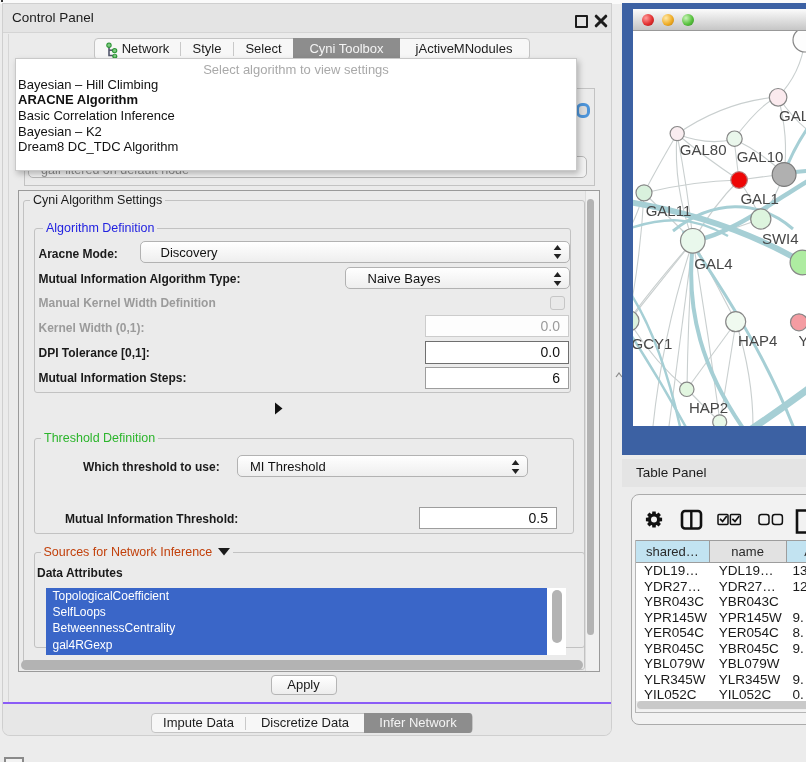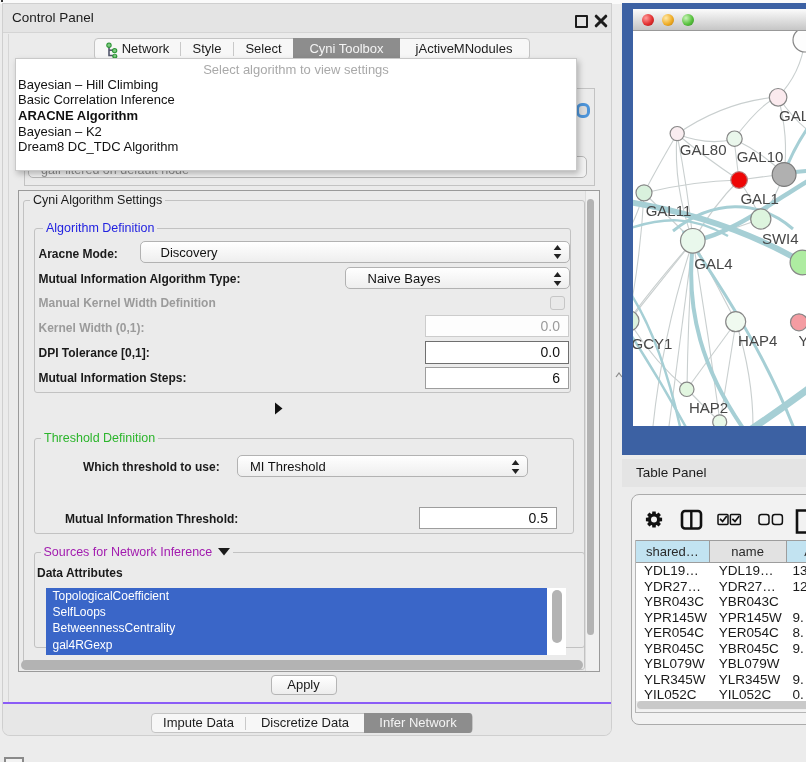--- a/index.html
+++ b/index.html
@@ -125,22 +125,22 @@
   <div class="focusring abs"></div>
   <div id="combo2wrap" class="abs">
       <div id="combo2" class="abs">
         <span style="position:absolute;left:12px;top:6px;font-size:12.5px;color:#8f8f8f;">galFiltered on default node</span>
       </div>
     </div>
 
   <div id="popup" class="abs">
     <div class="hint">Select algorithm to view settings</div>
     <div class="it">Bayesian – Hill Climbing</div>
+    <div class="it" style="font-weight:bold;">ARACNE Algorithm</div>
     <div class="it">Basic Correlation Inference</div>
-    <div class="it" style="font-weight:bold;">ARACNE Algorithm</div>
     <div class="it">Bayesian – K2</div>
     <div class="it">Dream8 DC_TDC Algorithm</div>
   </div>
 
   <div id="scrollpane" class="abs">
 
     <div class="groupbox" style="left:4px;top:9px;width:562px;height:470px;border-radius:3px;">
       <span class="gtitle" style="left:6px;color:#1a1a1a;">Cyni Algorithm Settings</span>
     </div>
 
@@ -184,21 +184,21 @@
       <span class="tx" style="left:12px;">MI Threshold</span>
       <span class="ar"><svg width="9" height="14" viewBox="0 0 9 14">
             <path d="M4.5,0 L8.3,5 H0.7 Z" fill="#222"></path>
             <path d="M4.5,14 L8.3,9 H0.7 Z" fill="#222"></path>
           </svg></span>
     </div>
     <div class="lbl" style="left:30px;top:321px;margin-left:16px;">Mutual Information Threshold:</div>
     <div class="tf" style="left:400px;top:316px;width:138px;height:22px;">0.5</div>
 
     <div class="groupbox" style="left:14.5px;top:361.5px;width:551px;height:96px;">
-      <span class="gtitle" style="left:6px;color:#a21caf;">Sources for Network Inference <svg width="12" height="9" viewBox="0 0 12 9" style="margin-left:2px;">
+      <span class="gtitle" style="left:6px;color:#c2410c;">Sources for Network Inference <svg width="12" height="9" viewBox="0 0 12 9" style="margin-left:2px;">
             <path d="M0,1 H12 L6,8.5 Z" fill="#1a1a1a"></path>
           </svg></span>
     </div>
     <div class="lbl" style="left:18px;top:375.5px;">Data Attributes</div>
     <div class="abs" style="left:26.5px;top:397.5px;width:520px;height:67px;background:#ffffff;"></div>
     <div id="datalist" class="abs">
       <div>TopologicalCoefficient</div>
       <div>SelfLoops</div>
       <div>BetweennessCentrality</div>
       <div>gal4RGexp</div>

